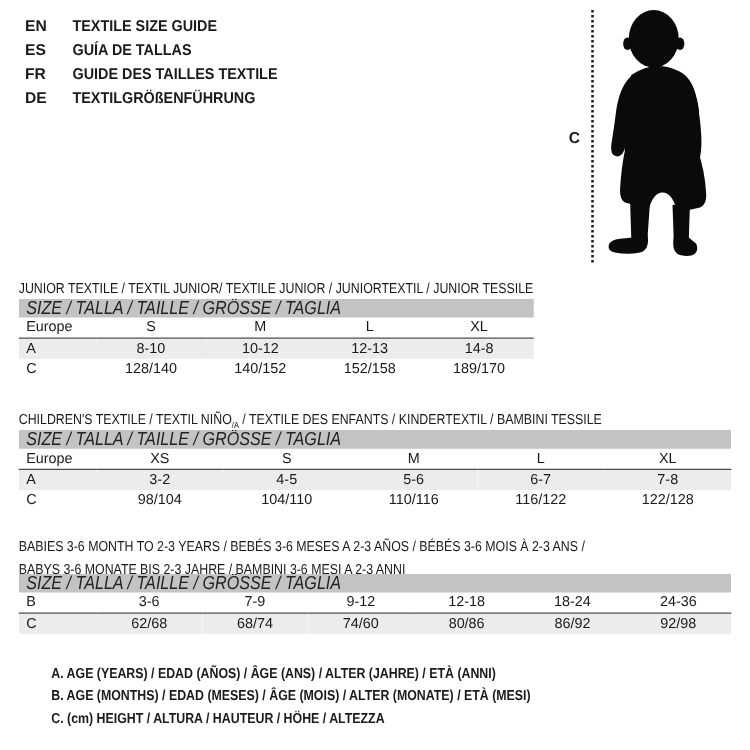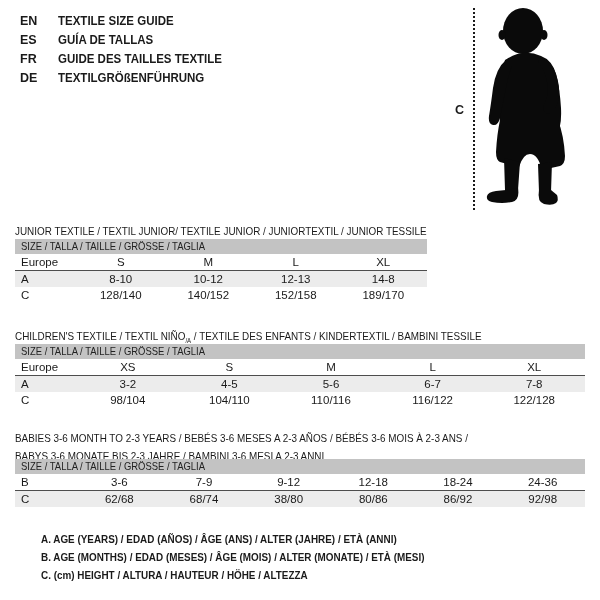--- a/index.html
+++ b/index.html
@@ -25,21 +25,21 @@
   
   .sec-title{position:absolute;left:15px;font-weight:normal;font-size:11.5px;line-height:18px;margin-top:10px;}
 
   
   table.size-table{position:absolute;left:15px;border-collapse:collapse;table-layout:fixed;
     font-size:11.5px;color:#1a1a1a;}
   table.t1{width:412px;}
   table.t2,table.t3{width:570px;}
   col.c-lbl{width:62px;}
   td{padding:0;height:16px;line-height:16px;overflow:hidden;}
-  td.bar{background:#c3c3c3;height:15px;line-height:15px;font-size:11px;color:#222;padding-left:6px;}
+  td.bar{background:#c3c3c3;height:15px;line-height:15px;font-size:15px;color:#222;padding-left:6px;font-style:italic;}
   td.lbl{text-align:left;padding-left:6px;}
   td.val{text-align:center;}
   tr.head-row td{border-bottom:1px solid #4d4d4d;margin-top:44px;}
   tr.shade td{background:#ececec;}
 
   
   .legend{position:absolute;left:15px;top:530px;font-weight:bold;font-size:11.5px;line-height:18px;margin-left:26px;}
   .legend-line{height:18px;}
 </style>
 </head>
@@ -198,21 +198,21 @@
       <td class="val">7-9</td>
       <td class="val">9-12</td>
       <td class="val">12-18</td>
       <td class="val">18-24</td>
       <td class="val">24-36</td>
     </tr>
     <tr class="shade">
       <td class="lbl">C</td>
       <td class="val">62/68</td>
       <td class="val">68/74</td>
-      <td class="val">38/80</td>
+      <td class="val">74/60</td>
       <td class="val">80/86</td>
       <td class="val">86/92</td>
       <td class="val">92/98</td>
     </tr>
   </tbody>
     </table>
 
   <div class="legend">
     <div class="legend-line"><span class="cond">A. AGE (YEARS) / EDAD (AÑOS) / ÂGE (ANS) / ALTER (JAHRE) / ETÀ (ANNI)</span></div>
     <div class="legend-line"><span class="cond">B. AGE (MONTHS) / EDAD (MESES) / ÂGE (MOIS) / ALTER (MONATE) / ETÀ (MESI)</span></div>

